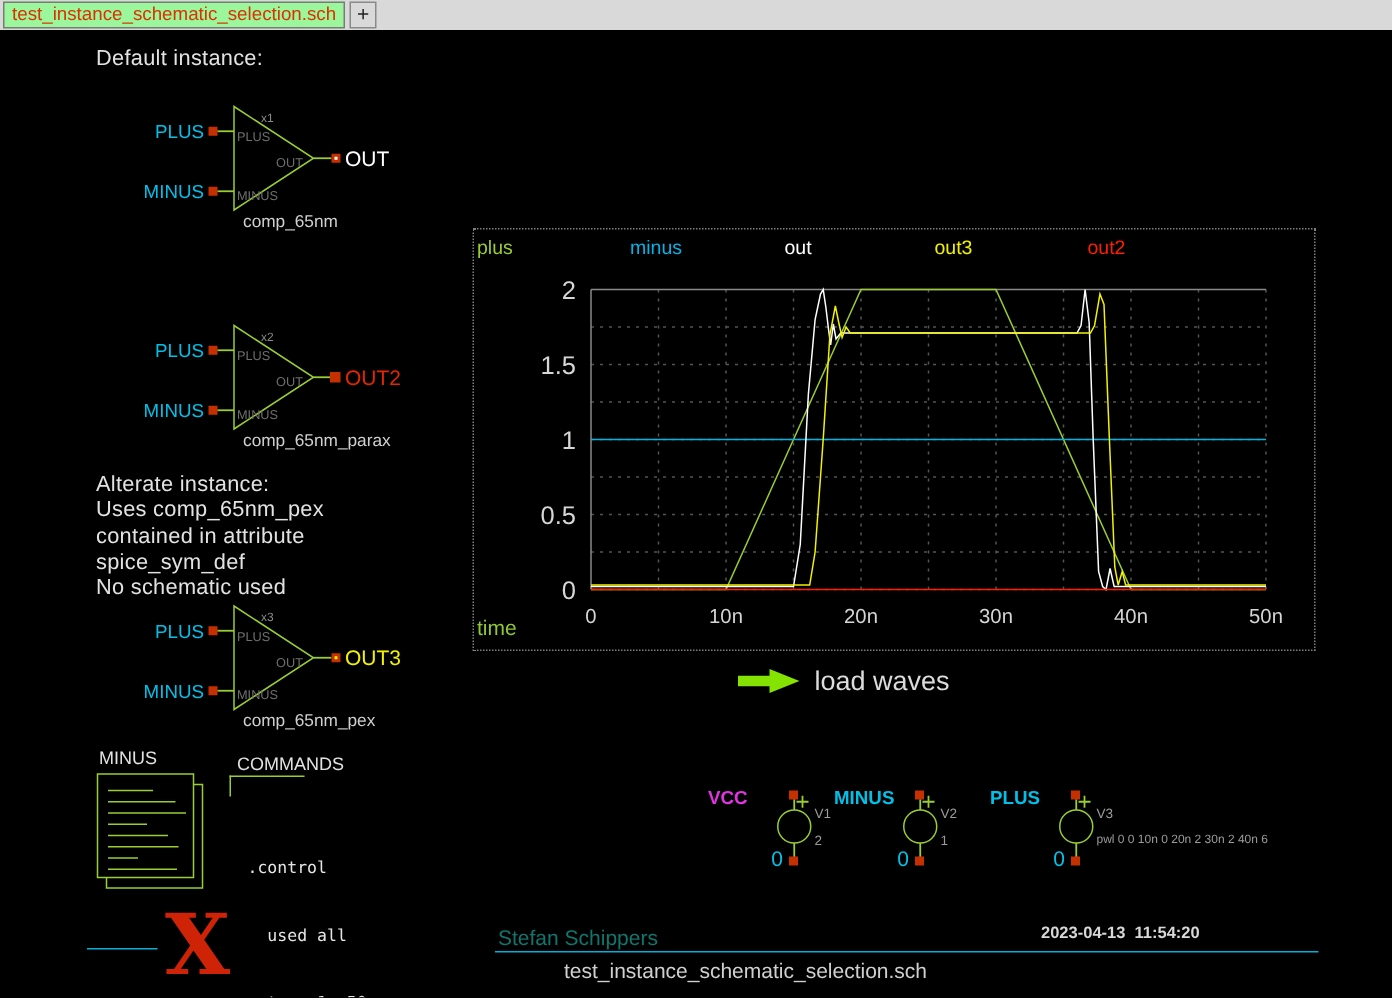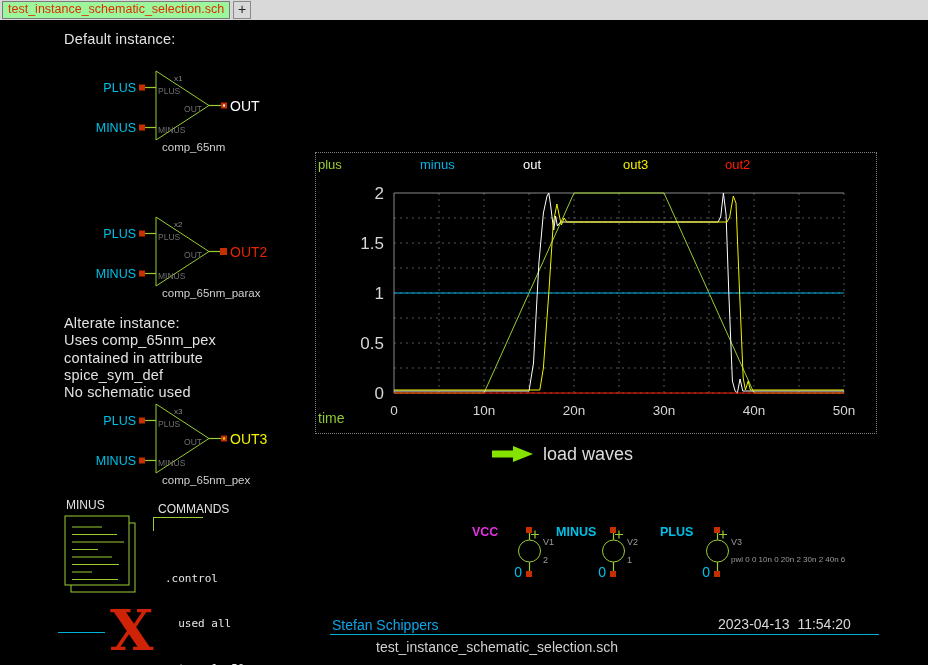--- a/index.html
+++ b/index.html
@@ -48,22 +48,22 @@
   .vnet{position:absolute;left:0;top:1px;width:52px;text-align:left;font-size:12.5px;font-weight:bold;}
   .vname,.vval{position:absolute;left:71px;color:#9c9c9c;font-size:9px;white-space:nowrap;}
   .vname{top:13px;}
   .vval{top:31px;}
   .vgnd{position:absolute;left:28px;top:40px;width:22px;text-align:right;color:#00c0e8;font-size:14px;}
   
   .cyanline{position:absolute;height:1px;background:#00b0d8;}
   #logo-x{position:absolute;left:110px;top:584px;color:#cf2307;font-family:"DejaVu Serif",serif;
           font-weight:bold;font-size:56px;line-height:52px;}
   #logo-schem{position:absolute;left:176px;top:593px;color:#d4d4d4;font-size:41px;line-height:40px;letter-spacing:.5px;}
-  #author{position:absolute;left:332px;top:597px;color:#0ea5e9;font-size:14px;}
-  #datetime{position:absolute;left:718px;top:596px;color:#d8d8d8;font-size:14px;white-space:pre;}
+  #author{position:absolute;left:332px;top:597px;color:#0f766e;font-size:14px;}
+  #datetime{position:absolute;left:694px;top:596px;color:#d8d8d8;font-size:11px;white-space:pre;font-weight:bold;}
   #filename{position:absolute;left:376px;top:619px;color:#d0d0d0;font-size:14px;}
 </style>
 </head>
 <body>
 
 <div id="screen">
 
   <div id="tabbar">
     <div class="tab">
       <span>test_instance_schematic_selection.sch</span>

